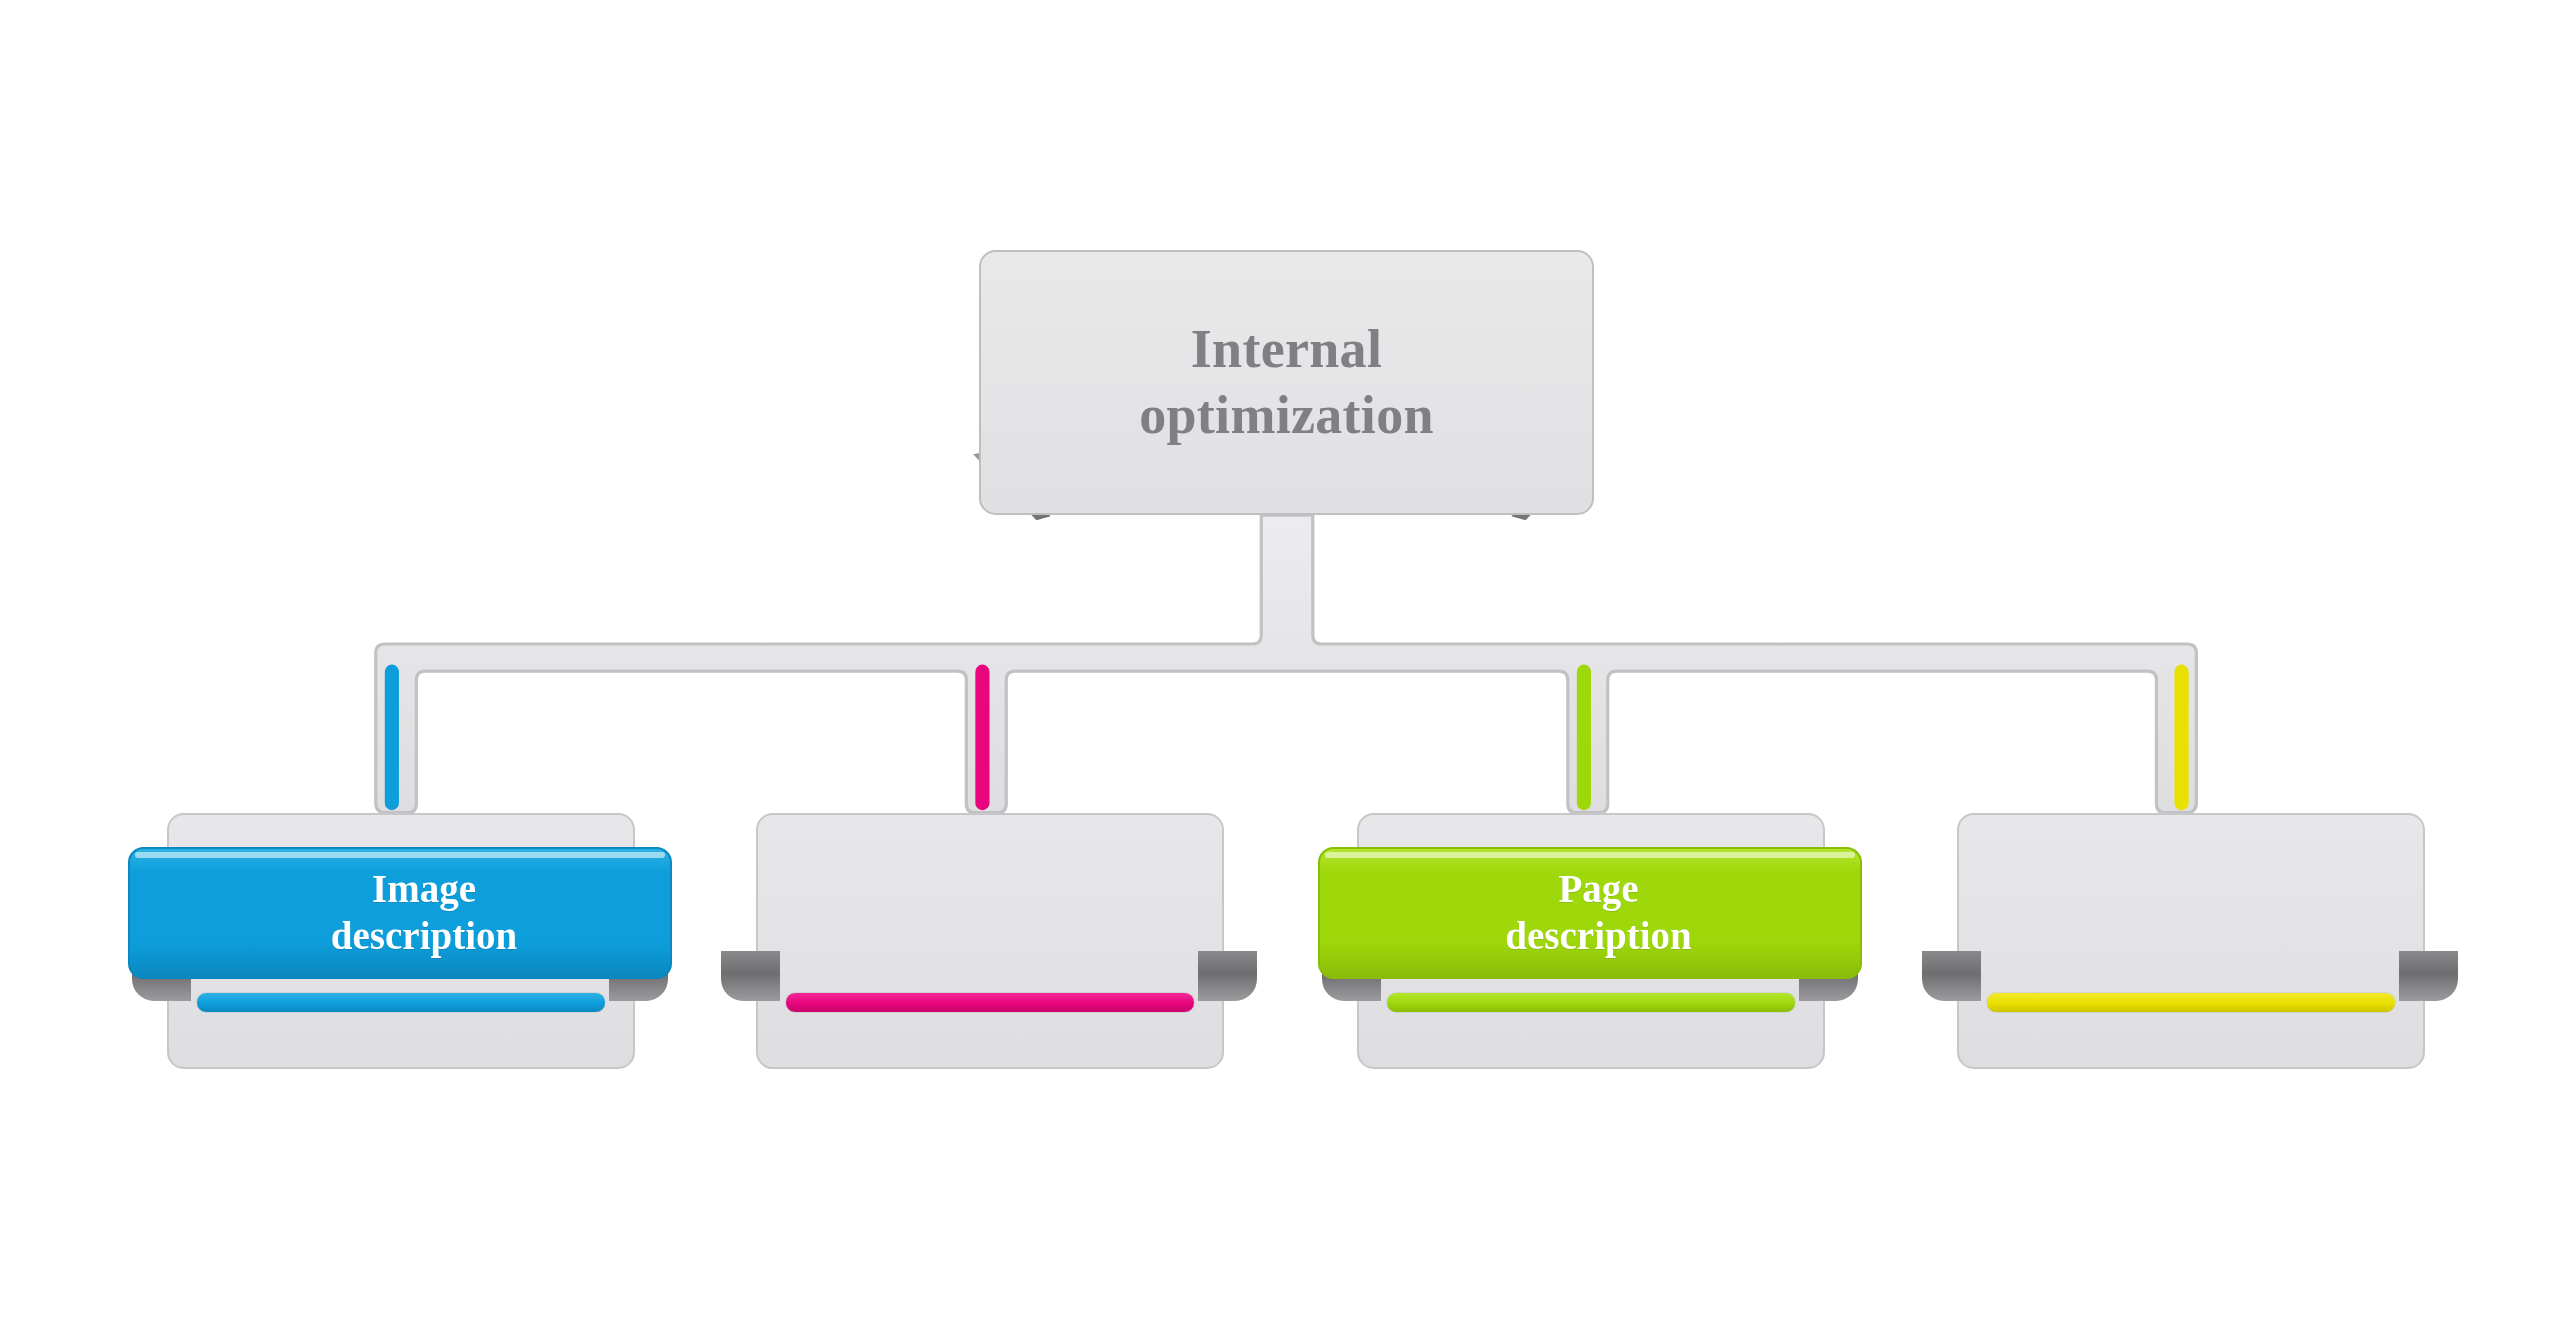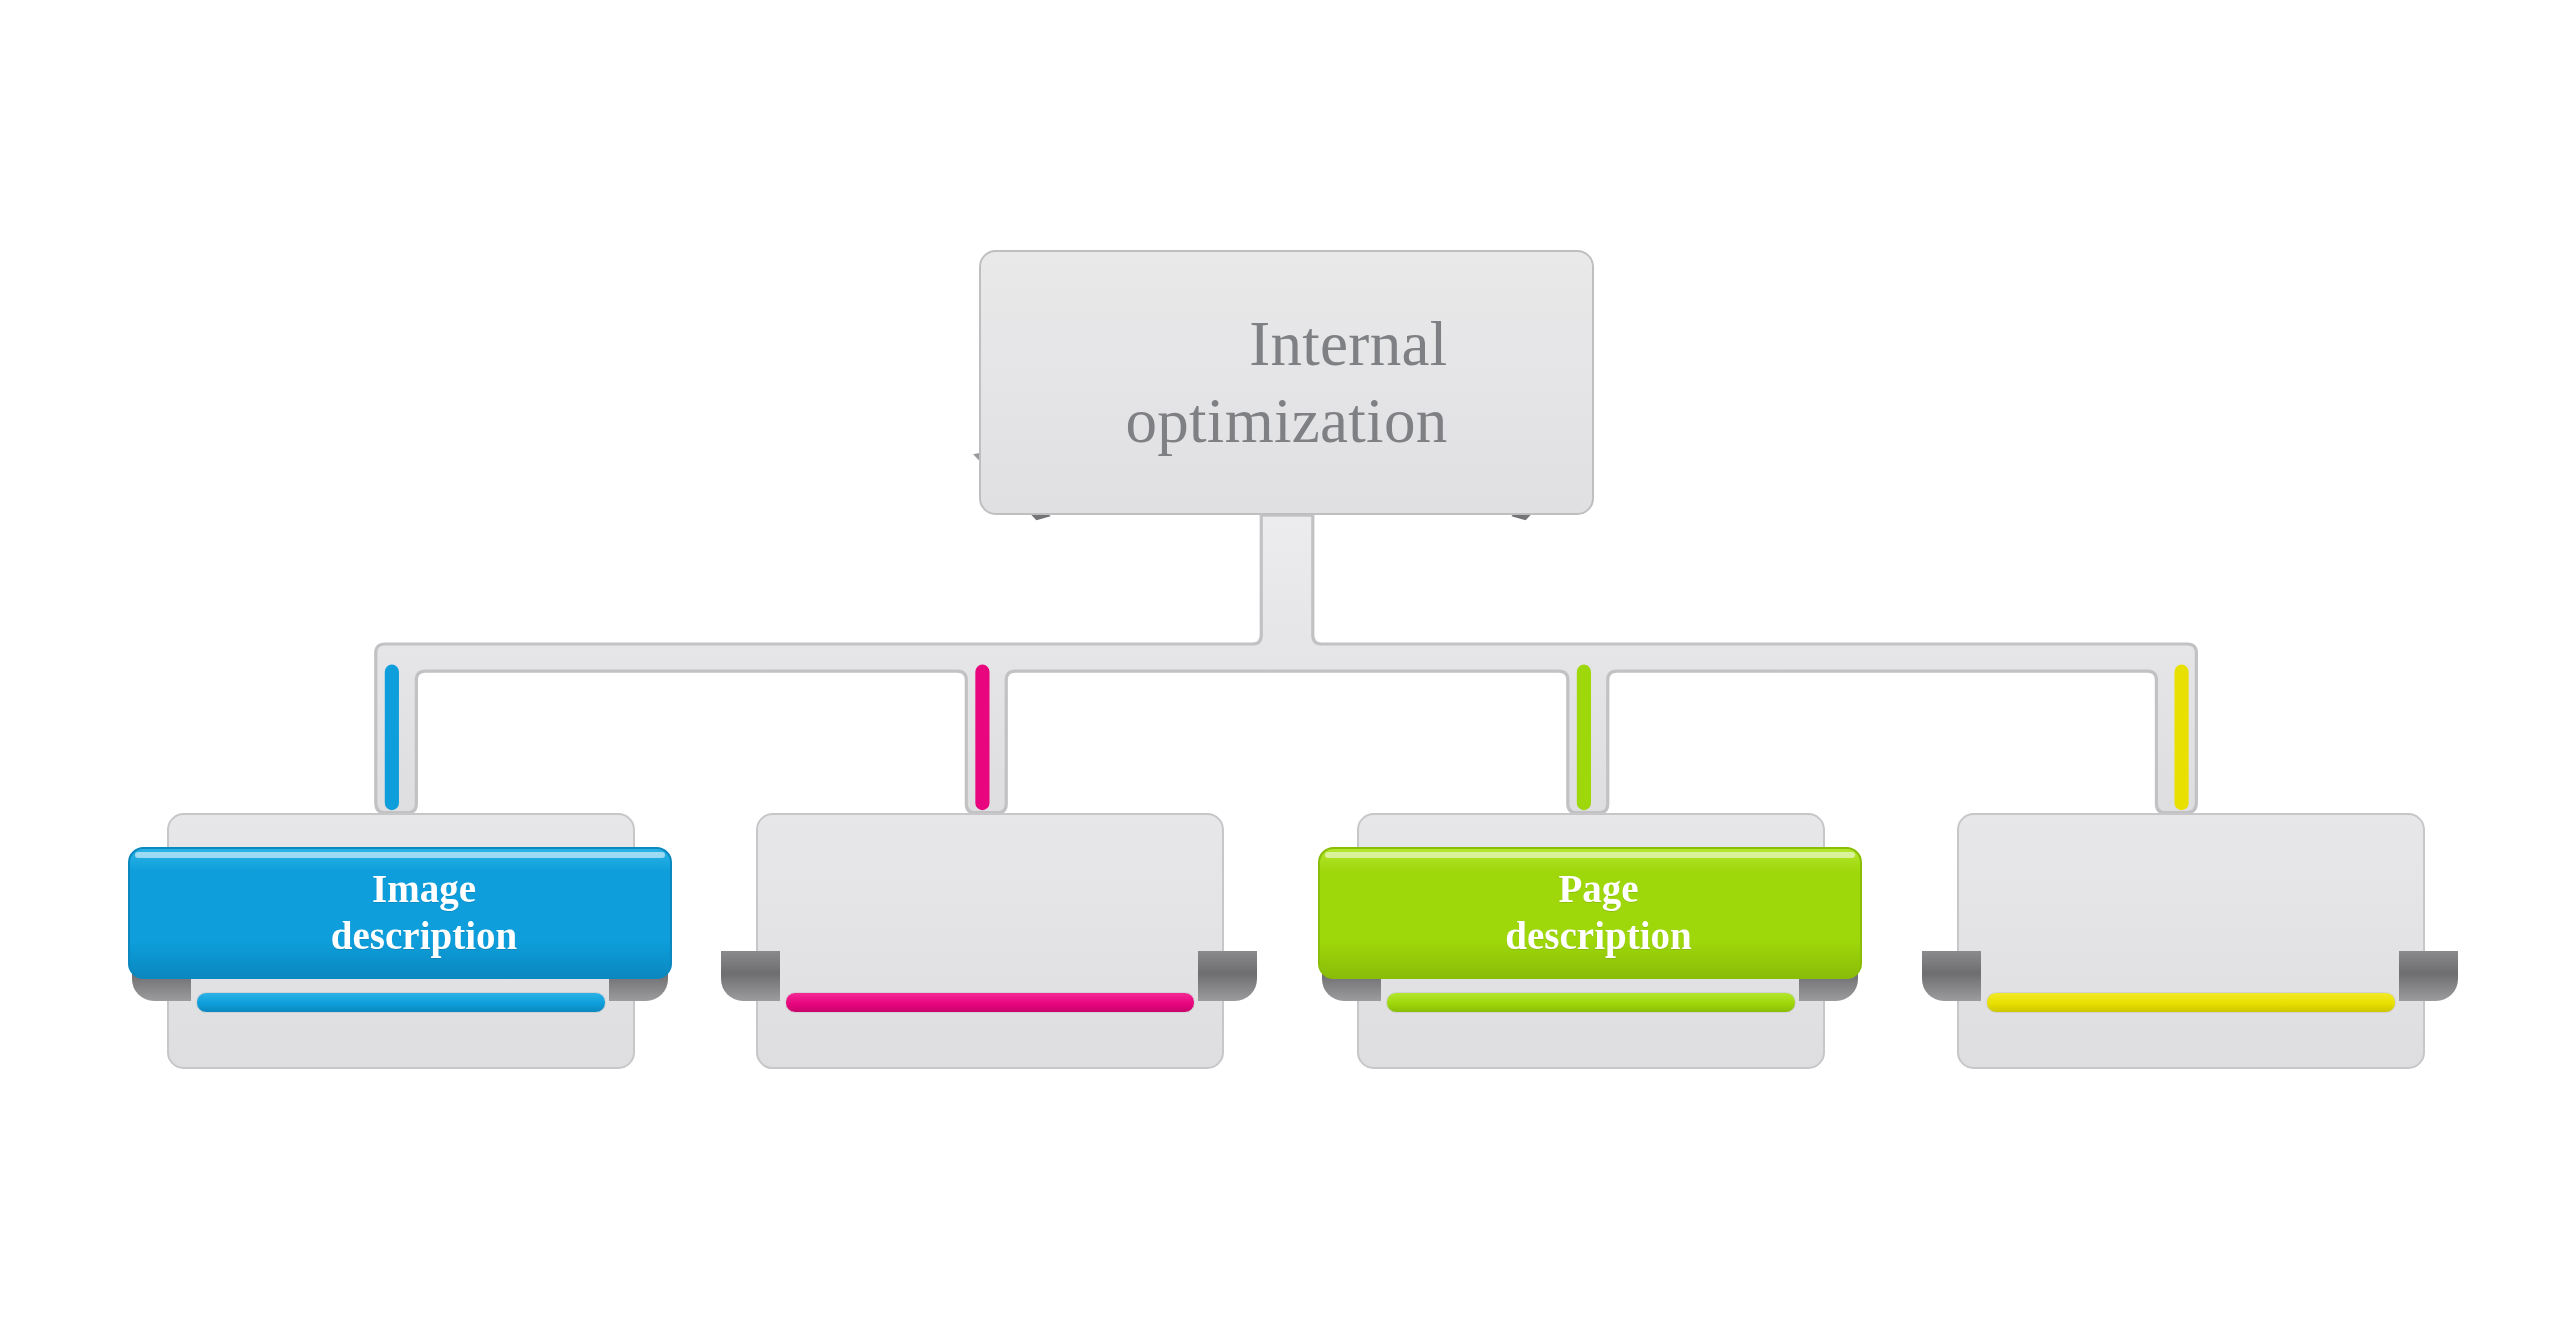--- a/index.html
+++ b/index.html
@@ -23,24 +23,24 @@
     width:615px; height:265px;
     border-radius:16.7px;
     background:linear-gradient(180deg,#e9e9ea 0%,#e4e4e6 55%,#e0e0e2 100%);
     border:2.6px solid #bfbfc2;
     box-sizing:border-box;
     display:flex;align-items:center;justify-content:center;
     z-index:6;
   }
   #root-label{
     color:#7e8084;
-    font-weight:400;
-    font-size:63px;
+    font-weight:700;
+    font-size:54px;
     line-height:1.22;
-    text-align:right;
+    text-align:center;
     letter-spacing:0.3px;
     white-space:pre-line;
     user-select:none;
   }
   
   .root-foot{
     position:absolute;
     width:97px;height:84px;
     z-index:5;
     pointer-events:none;

